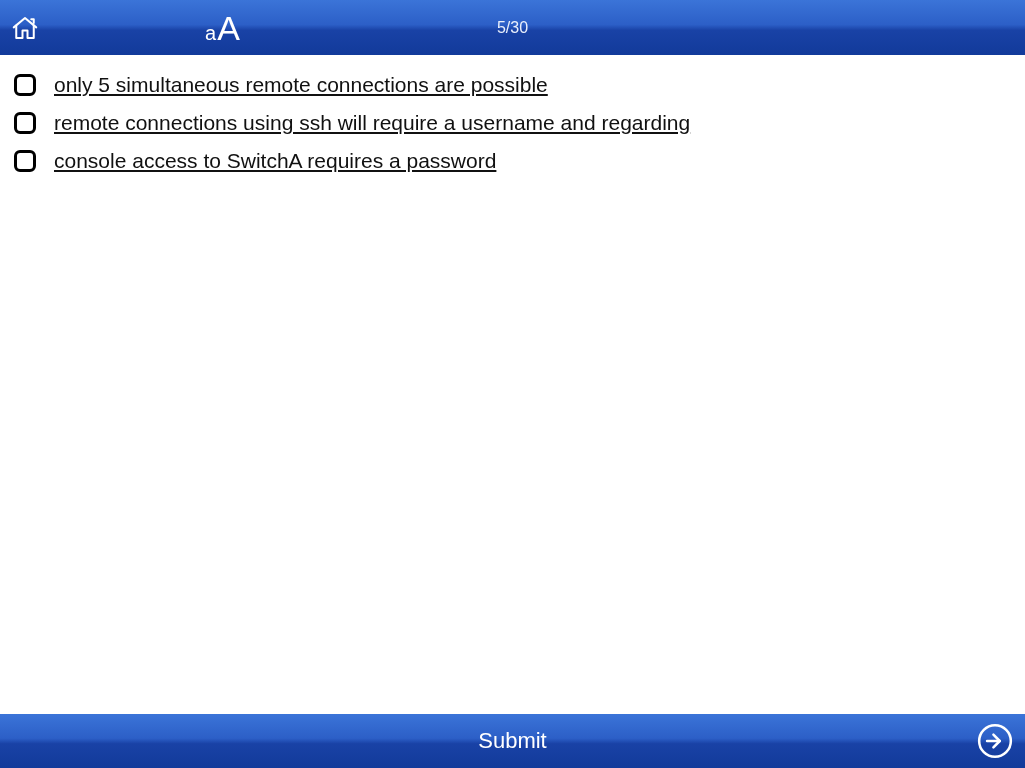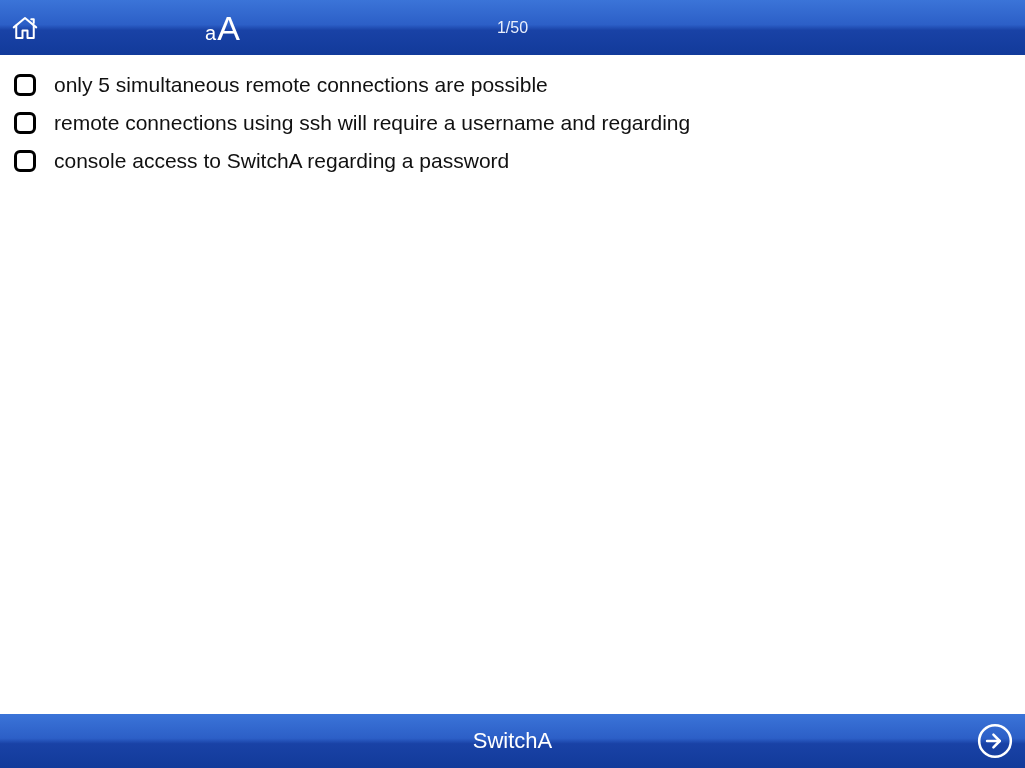--- a/index.html
+++ b/index.html
@@ -63,20 +63,21 @@
   }
   .checkbox {
     width: 22px; height: 22px;
     border: 3px solid #000;
     border-radius: 6px;
     flex-shrink: 0;
   }
   .option-label {
     font-size: 21px;
     color: #111;
+    text-decoration: underline;
   }
 
   .bottom-bar {
     height: 54px;
     background: linear-gradient(to bottom, #3b74d8 0%, #2c5fc7 45%, #1942a6 55%, #123a9a 100%);
     display: flex;
     align-items: center;
     justify-content: center;
     position: relative;
     color: #fff;
@@ -104,47 +105,47 @@
     <svg width="30" height="30" viewBox="0 0 24 24" fill="none" stroke="#fff" stroke-width="1.6" stroke-linecap="round" stroke-linejoin="round">
       <path d="M3 11.5 L12 4 L21 11.5"></path>
       <path d="M5 10 V20 H10 V14 H14 V20 H19 V10"></path>
       <path d="M17 5 H19 V8"></path>
     </svg>
   </div>
   <div class="font-size-btn">
     <span class="small-a">a</span>
       <span class="big-a">A</span>
   </div>
-  <div class="progress">1/50</div>
+  <div class="progress">5/30</div>
 </div>
 
 <div class="content">
   <div class="options">
 
     <div class="option">
       <div class="checkbox"></div>
       <div class="option-label">only 5 simultaneous remote connections are possible</div>
     </div>
 
     <div class="option">
       <div class="checkbox"></div>
       <div class="option-label">remote connections using ssh will require a username and regarding</div>
     </div>
 
 
     <div class="option">
       <div class="checkbox"></div>
-      <div class="option-label">console access to SwitchA regarding a password</div>
+      <div class="option-label">console access to SwitchA requires a password</div>
     </div>
 
   </div>
 </div>
 
 <div class="bottom-bar">
-  <div class="submit-btn">SwitchA</div>
+  <div class="submit-btn">Submit</div>
   <div class="next-btn">
     <svg width="38" height="38" viewBox="0 0 24 24" fill="none" stroke="#fff" stroke-width="1.6" stroke-linecap="round" stroke-linejoin="round">
       <circle cx="12" cy="12" r="10"></circle>
       <path d="M11 8 L15 12 L11 16"></path>
       <line x1="7" y1="12" x2="15" y2="12"></line>
     </svg>
   </div>
 </div>
 
 </body></html>

